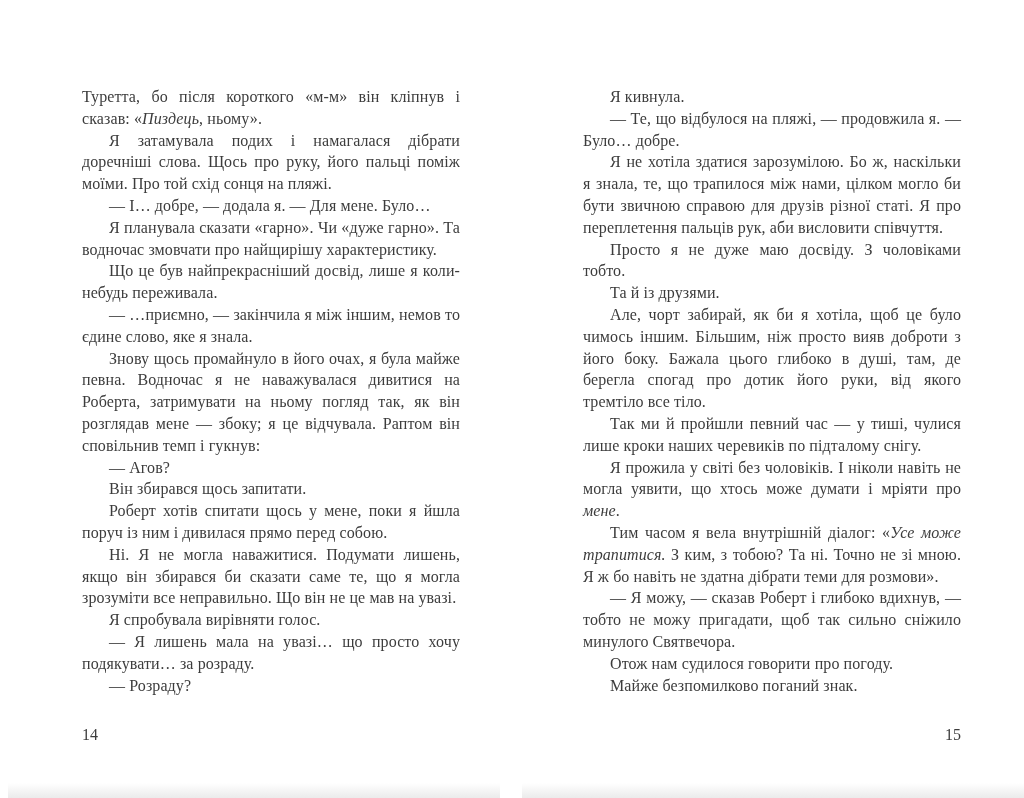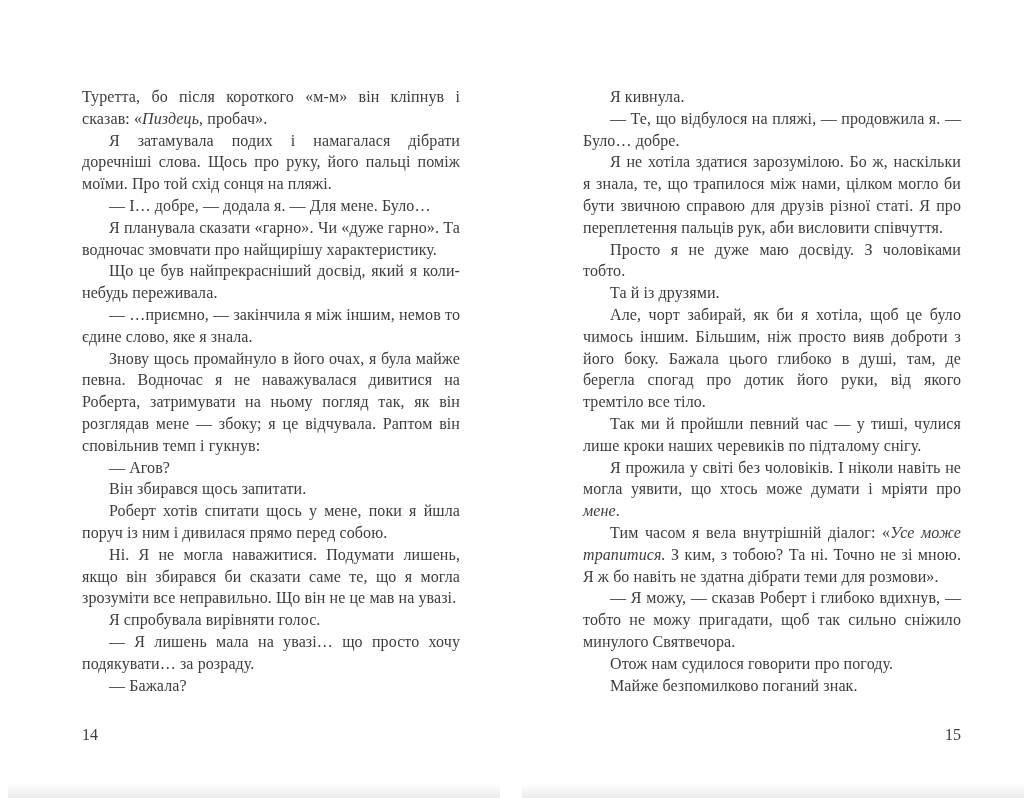--- a/index.html
+++ b/index.html
@@ -50,34 +50,34 @@
     pointer-events: none;
   }
 </style>
 </head>
 <body>
 
 <div class="spread">
 
   <div class="page page-left">
     <div class="text-block">
-        <p class="para"><span>Туретта, бо після короткого «м-м» він кліпнув і сказав: «</span><span class="it">Пиздець</span><span>, пробач».</span></p>
+        <p class="para"><span>Туретта, бо після короткого «м-м» він кліпнув і сказав: «</span><span class="it">Пиздець</span><span>, ньому».</span></p>
         <p class="para indent"><span>Я затамувала подих і намагалася дібрати доречніші слова. Щось про руку, його пальці поміж моїми. Про той схід сонця на пляжі.</span></p>
         <p class="para indent"><span>— І… добре, — додала я. — Для мене. Було…</span></p>
         <p class="para indent"><span>Я планувала сказати «гарно». Чи «дуже гарно». Та водночас змовчати про найщирішу характеристику.</span></p>
-        <p class="para indent"><span>Що це був найпрекрасніший досвід, який я коли-небудь переживала.</span></p>
+        <p class="para indent"><span>Що це був найпрекрасніший досвід, лише я коли-небудь переживала.</span></p>
         <p class="para indent"><span>— …приємно, — закінчила я між іншим, немов то єдине слово, яке я знала.</span></p>
         <p class="para indent"><span>Знову щось промайнуло в його очах, я була майже певна. Водночас я не наважувалася дивитися на Роберта, затримувати на ньому погляд так, як він розглядав мене — збоку; я це відчувала. Раптом він сповільнив темп і гукнув:</span></p>
         <p class="para indent"><span>— Агов?</span></p>
         <p class="para indent"><span>Він збирався щось запитати.</span></p>
         <p class="para indent"><span>Роберт хотів спитати щось у мене, поки я йшла поруч із ним і дивилася прямо перед собою.</span></p>
         <p class="para indent"><span>Ні. Я не могла наважитися. Подумати лишень, якщо він збирався би сказати саме те, що я могла зрозуміти все неправильно. Що він не це мав на увазі.</span></p>
         <p class="para indent"><span>Я спробувала вирівняти голос.</span></p>
         <p class="para indent"><span>— Я лишень мала на увазі… що просто хочу подякувати… за розраду.</span></p>
-        <p class="para indent"><span>— Бажала?</span></p>
+        <p class="para indent"><span>— Розраду?</span></p>
       </div>
     <div class="page-number">14</div>
     <div class="edge-shadow"></div>
   </div>
 
   <div class="page page-right">
     <div class="text-block">
         <p class="para indent"><span>Я кивнула.</span></p>
         <p class="para indent"><span>— Те, що відбулося на пляжі, — продовжила я. — Було… добре.</span></p>
         <p class="para indent"><span>Я не хотіла здатися зарозумілою. Бо ж, наскільки я знала, те, що трапилося між нами, цілком могло би бути звичною справою для друзів різної статі. Я про переплетення пальців рук, аби висловити співчуття.</span></p>

